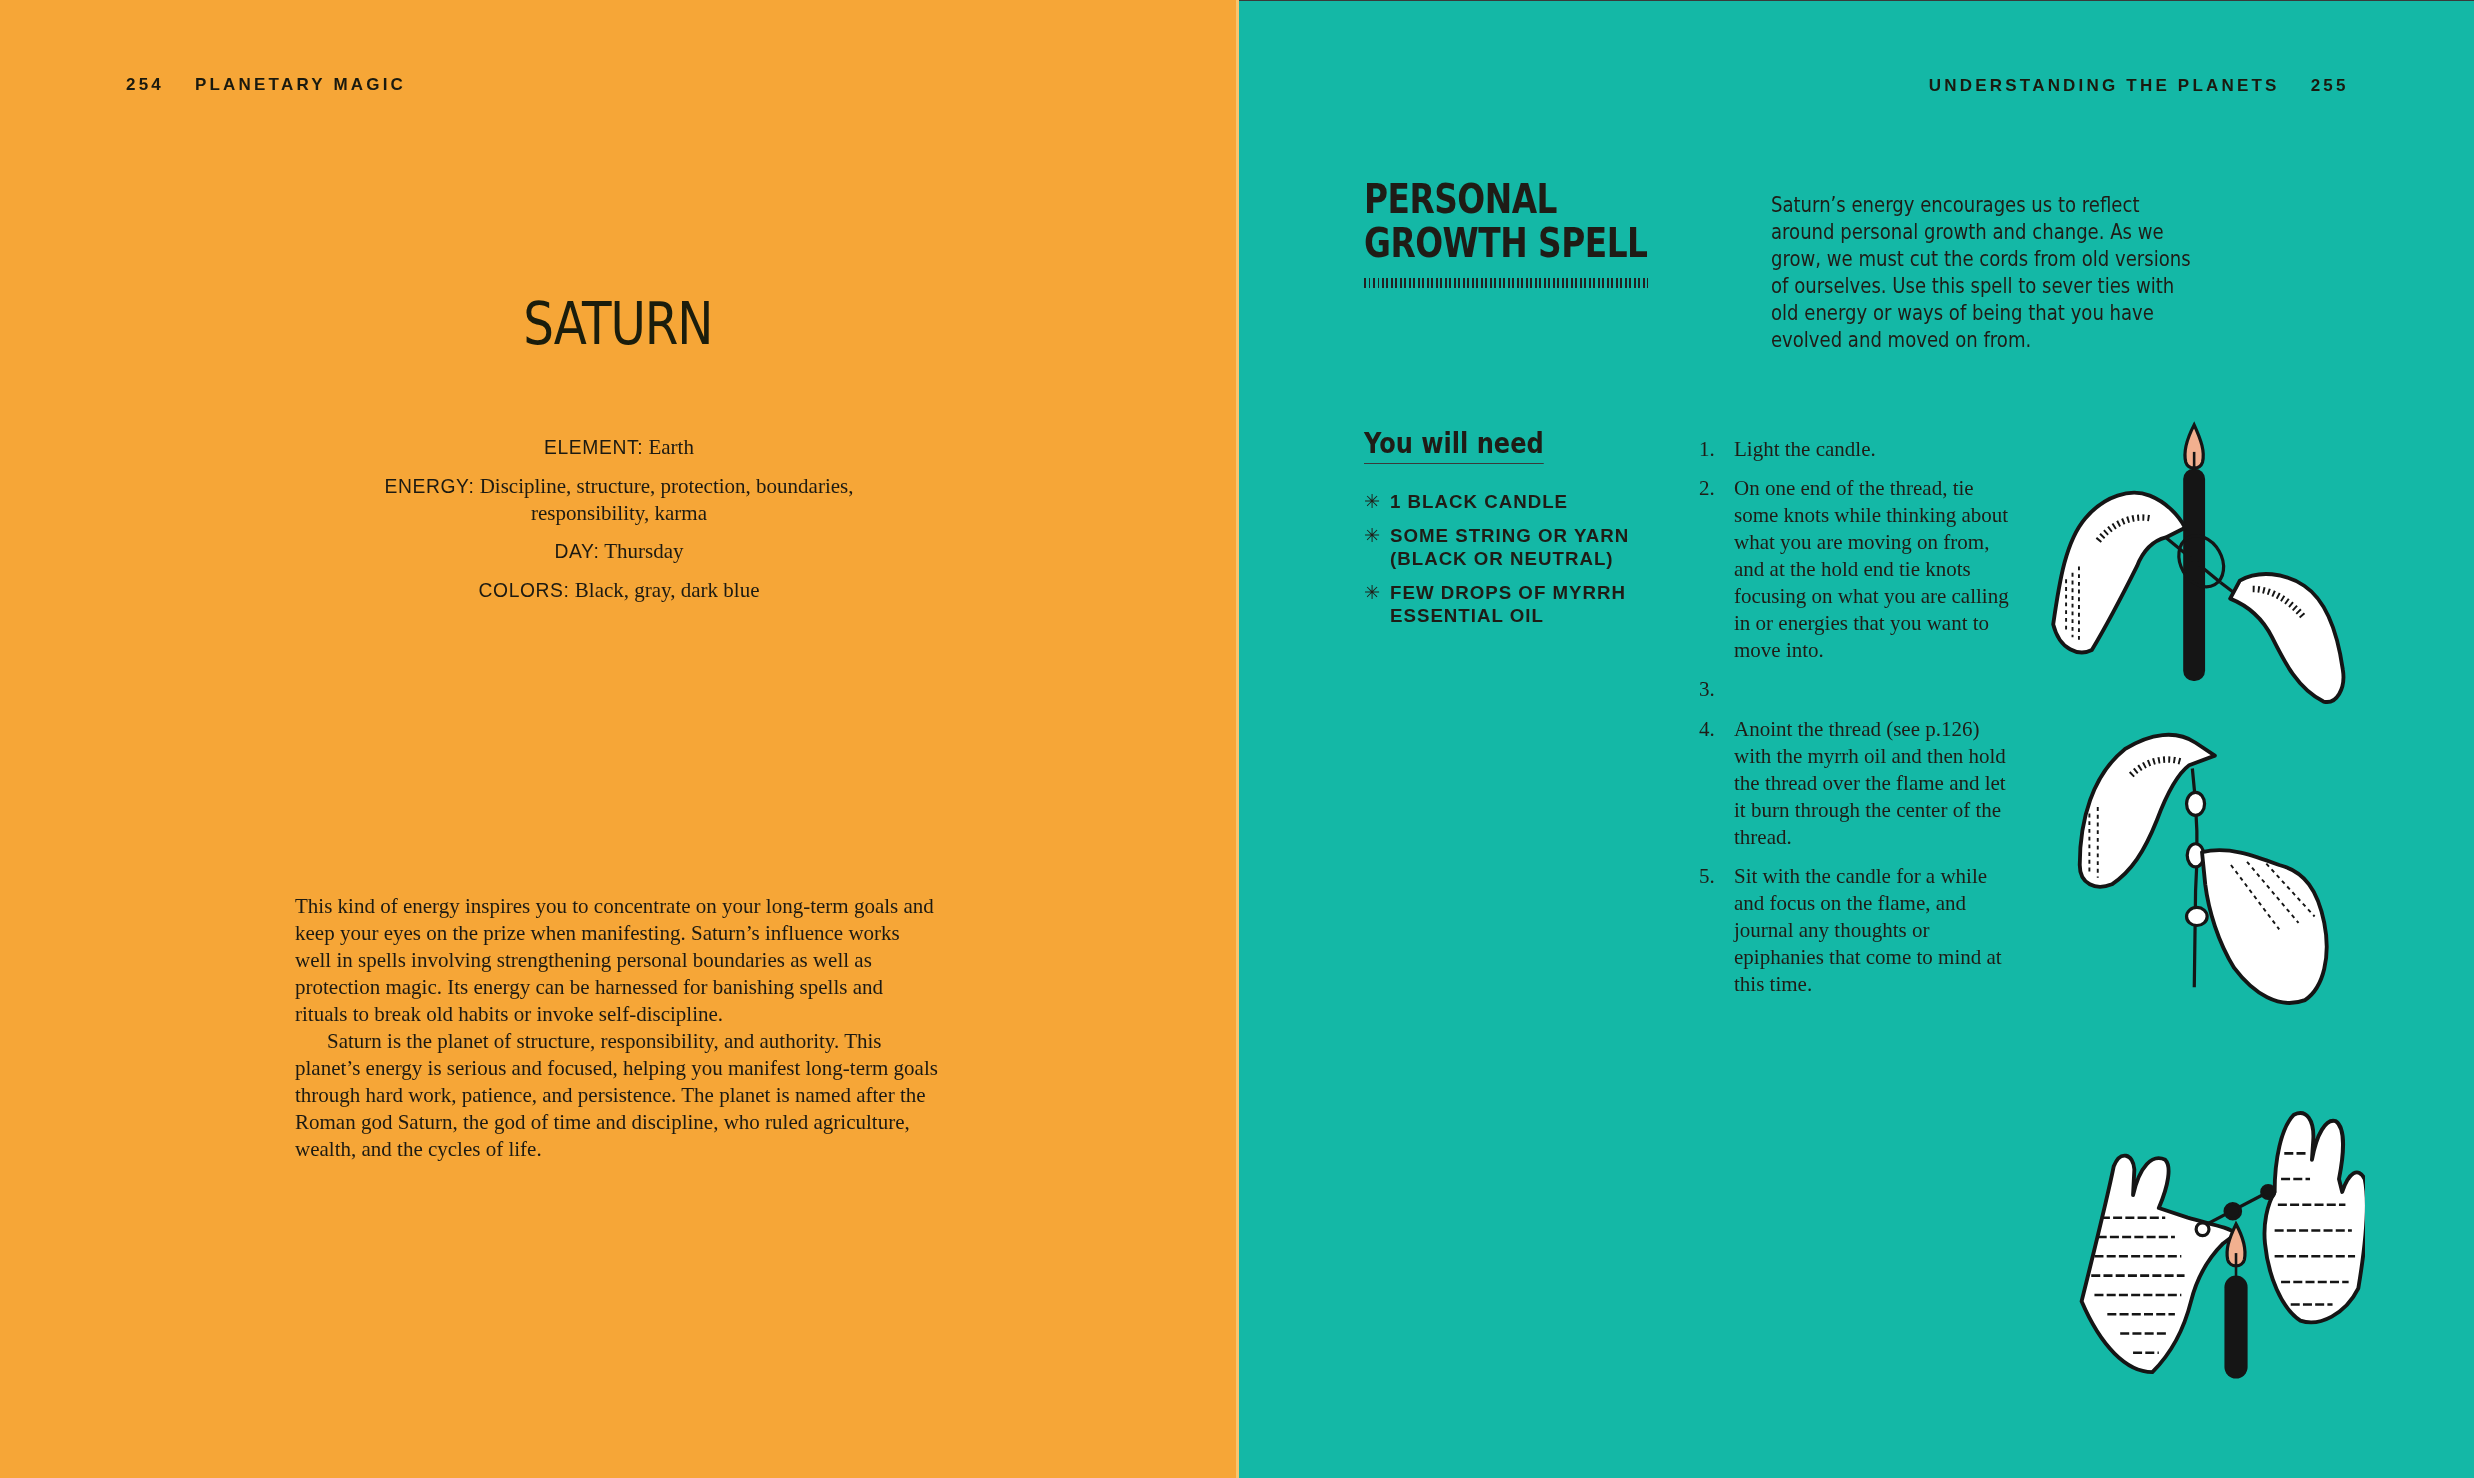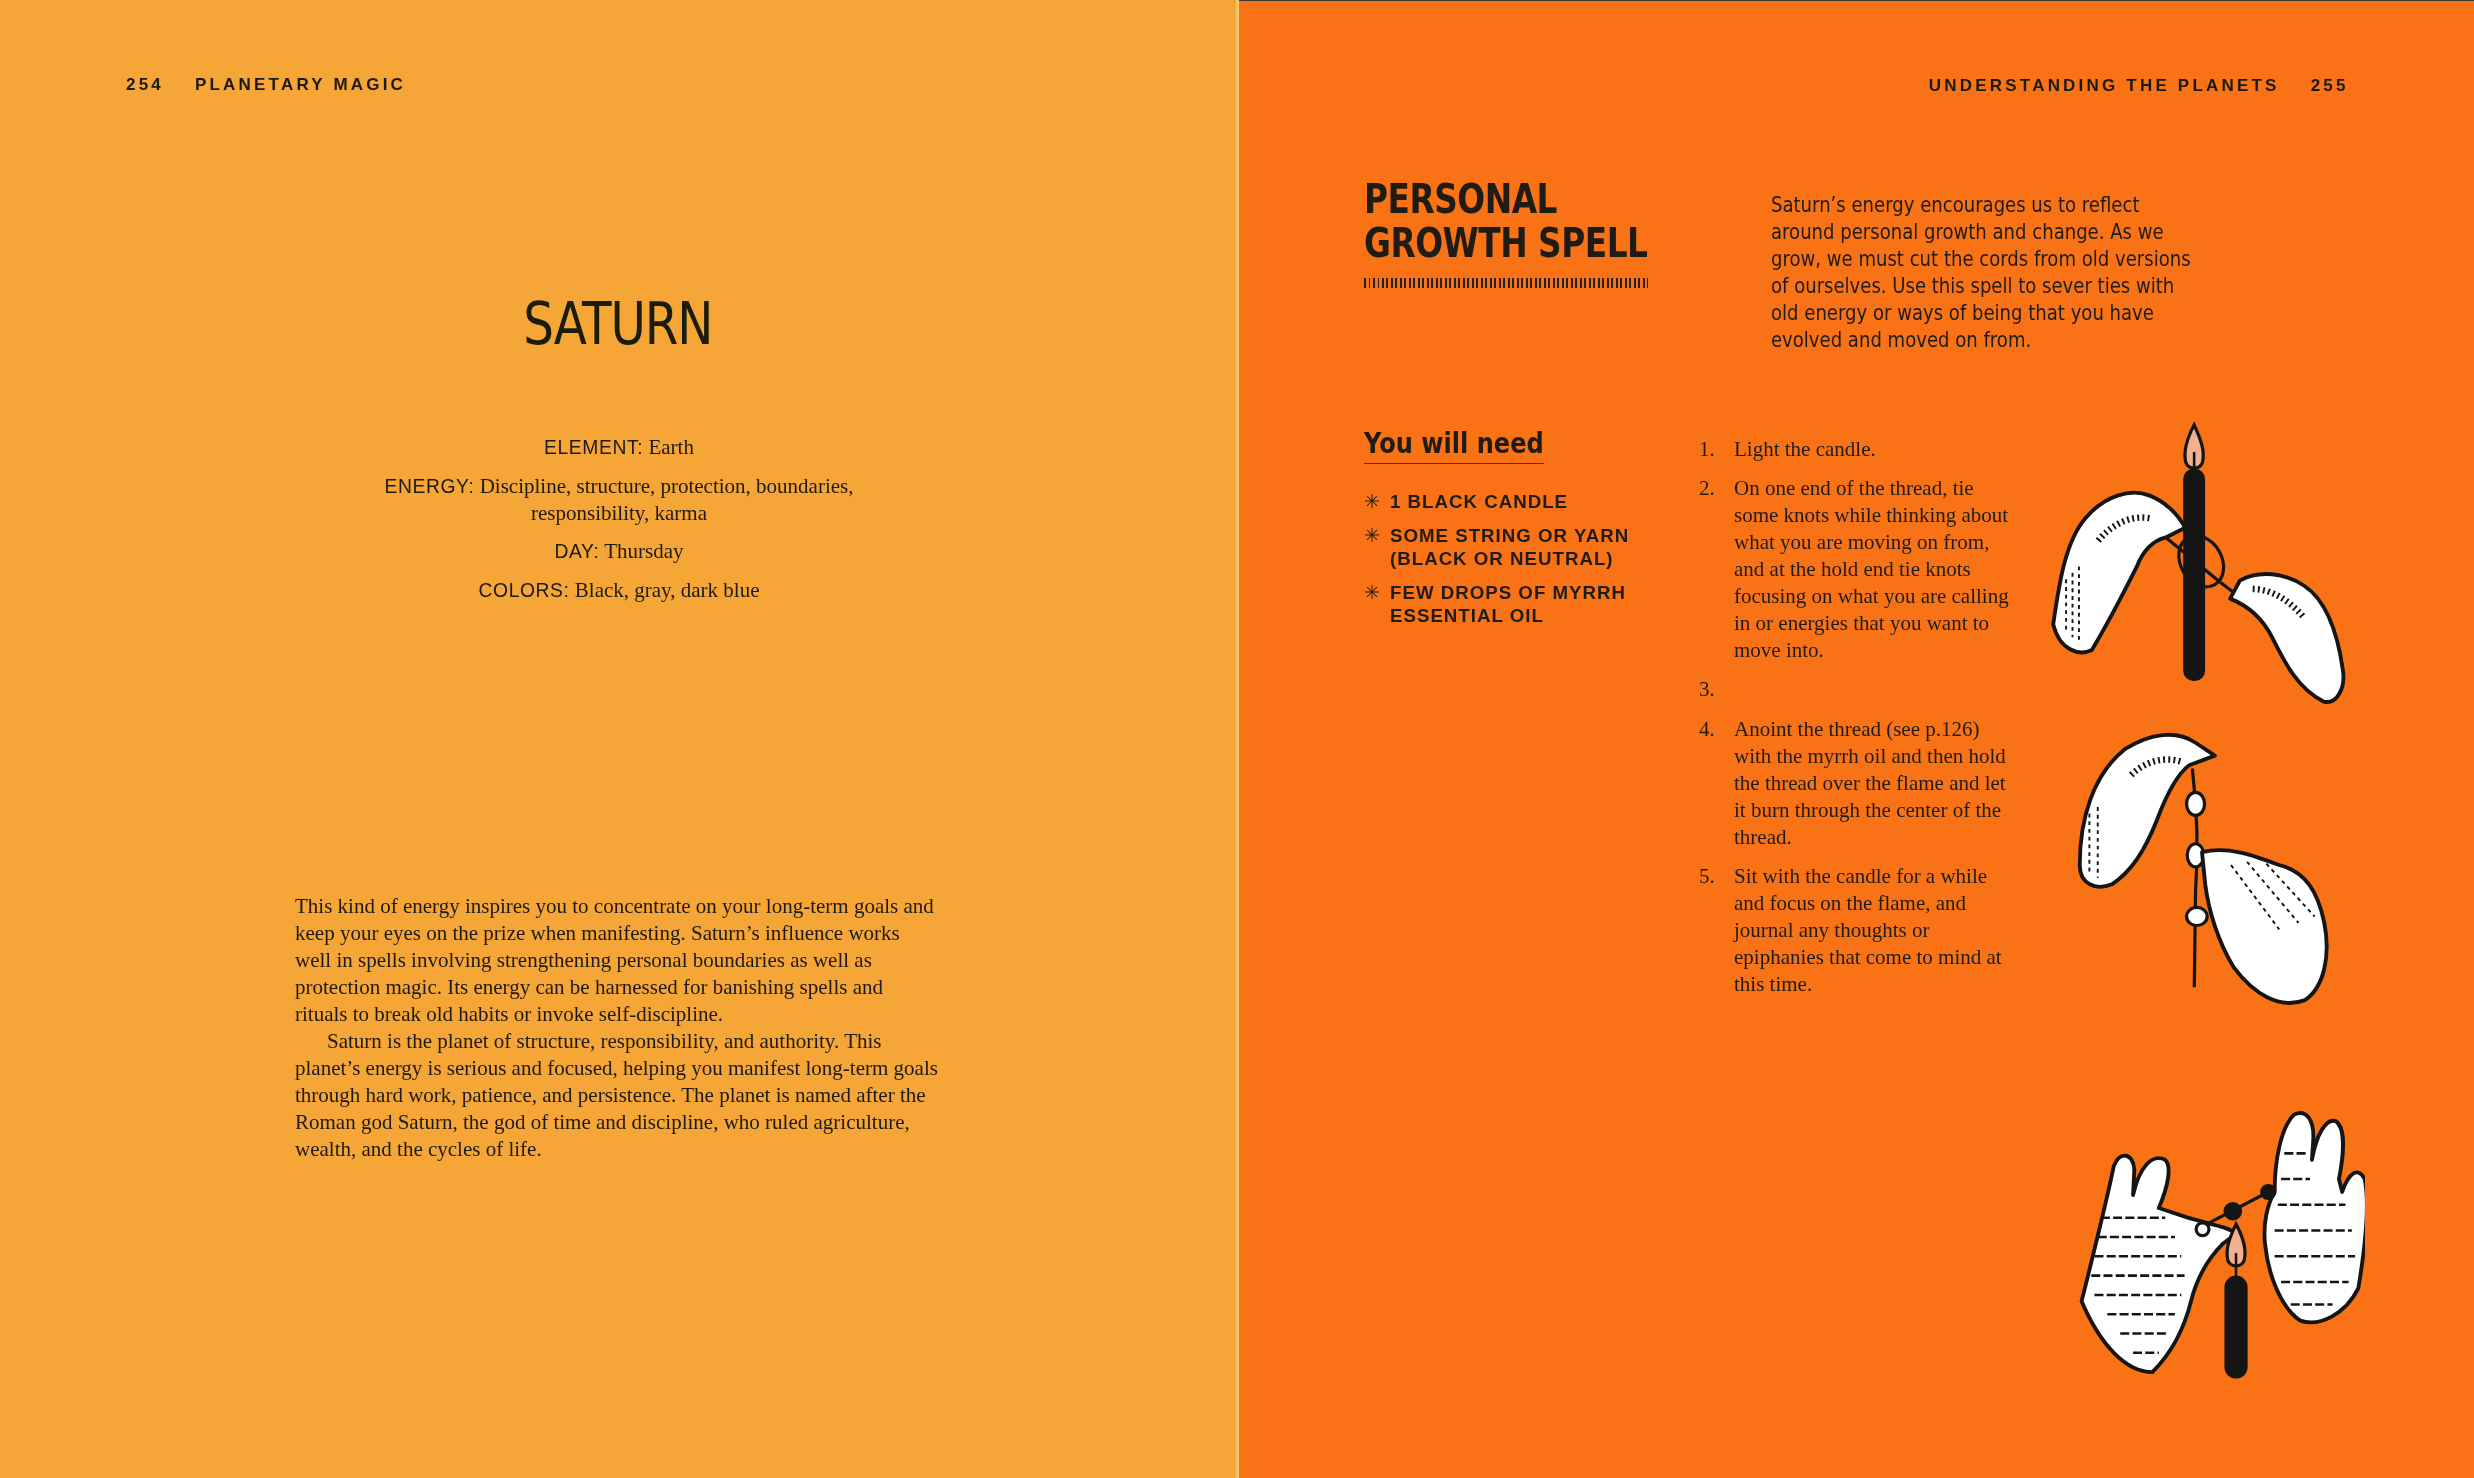--- a/index.html
+++ b/index.html
@@ -2,21 +2,21 @@
 <html style="font-size:10.3px"><head>
 <meta charset="utf-8">
 <style>
   * { margin: 0; padding: 0; box-sizing: border-box; }
   html, body { width: 2475px; height: 1478px; overflow: hidden; background: #ffffff; }
   body { position: relative; font-family: "Liberation Serif", serif; color: #1c1a12; }
 
   .spread { position: absolute; left: 0; top: 0; width: 2475px; height: 1478px; display: flex; }
   .page-left { position: relative; width: 1236px; height: 1478px; background: #f6a637; }
   .gutter { width: 2.6px; height: 1478px; background: #f9c46e; }
-  .page-right { position: relative; width: 1236px; height: 1478px; background: #f97316; border-top: 1.9px solid #3a3a3a; }
+  .page-right { position: relative; width: 1236px; height: 1478px; background: #14b8a6; border-top: 1.9px solid #3a3a3a; }
 
   .running-head {
     position: absolute; top: 75px;
     font-family: "Liberation Sans", sans-serif; font-weight: bold;
     font-size: 17px; letter-spacing: 3.2px; color: #1a1a0f;
   }
   .rh-left-num { left: 126px; }
   .rh-left-title { left: 195px; text-align: center; }
   .rh-right-title { right: 195px; }
   .rh-right-num { right: 126px; }

